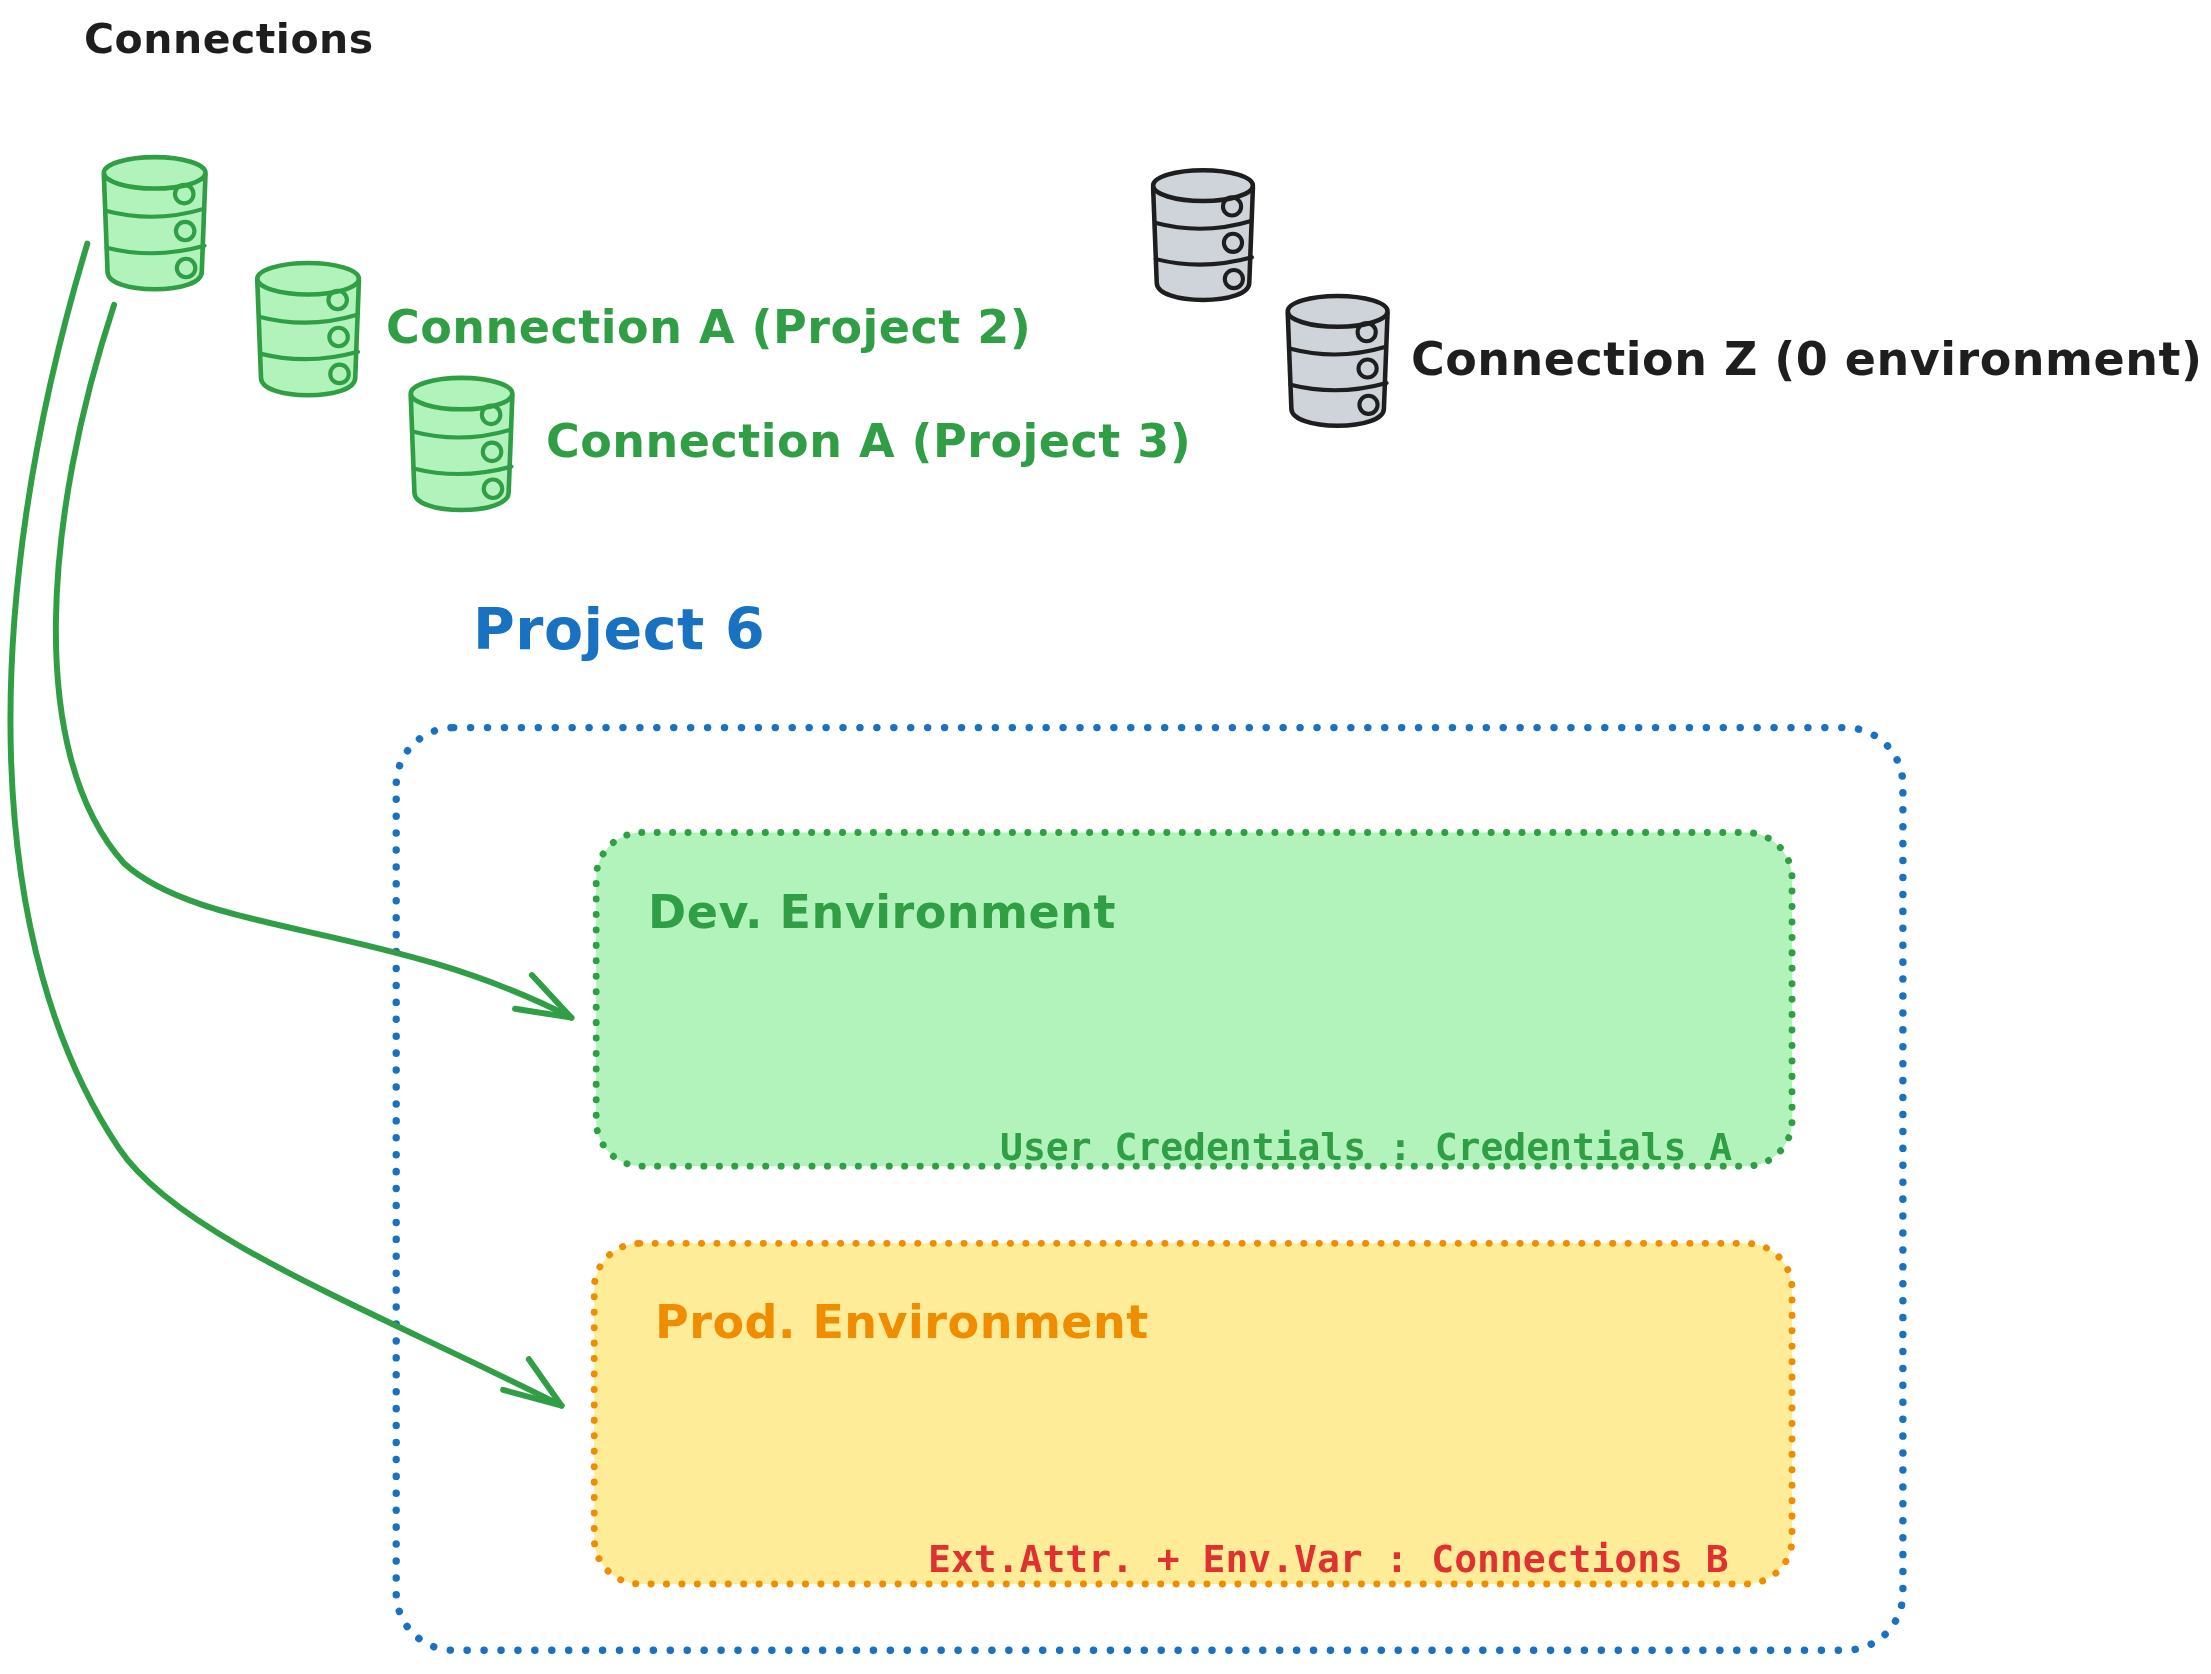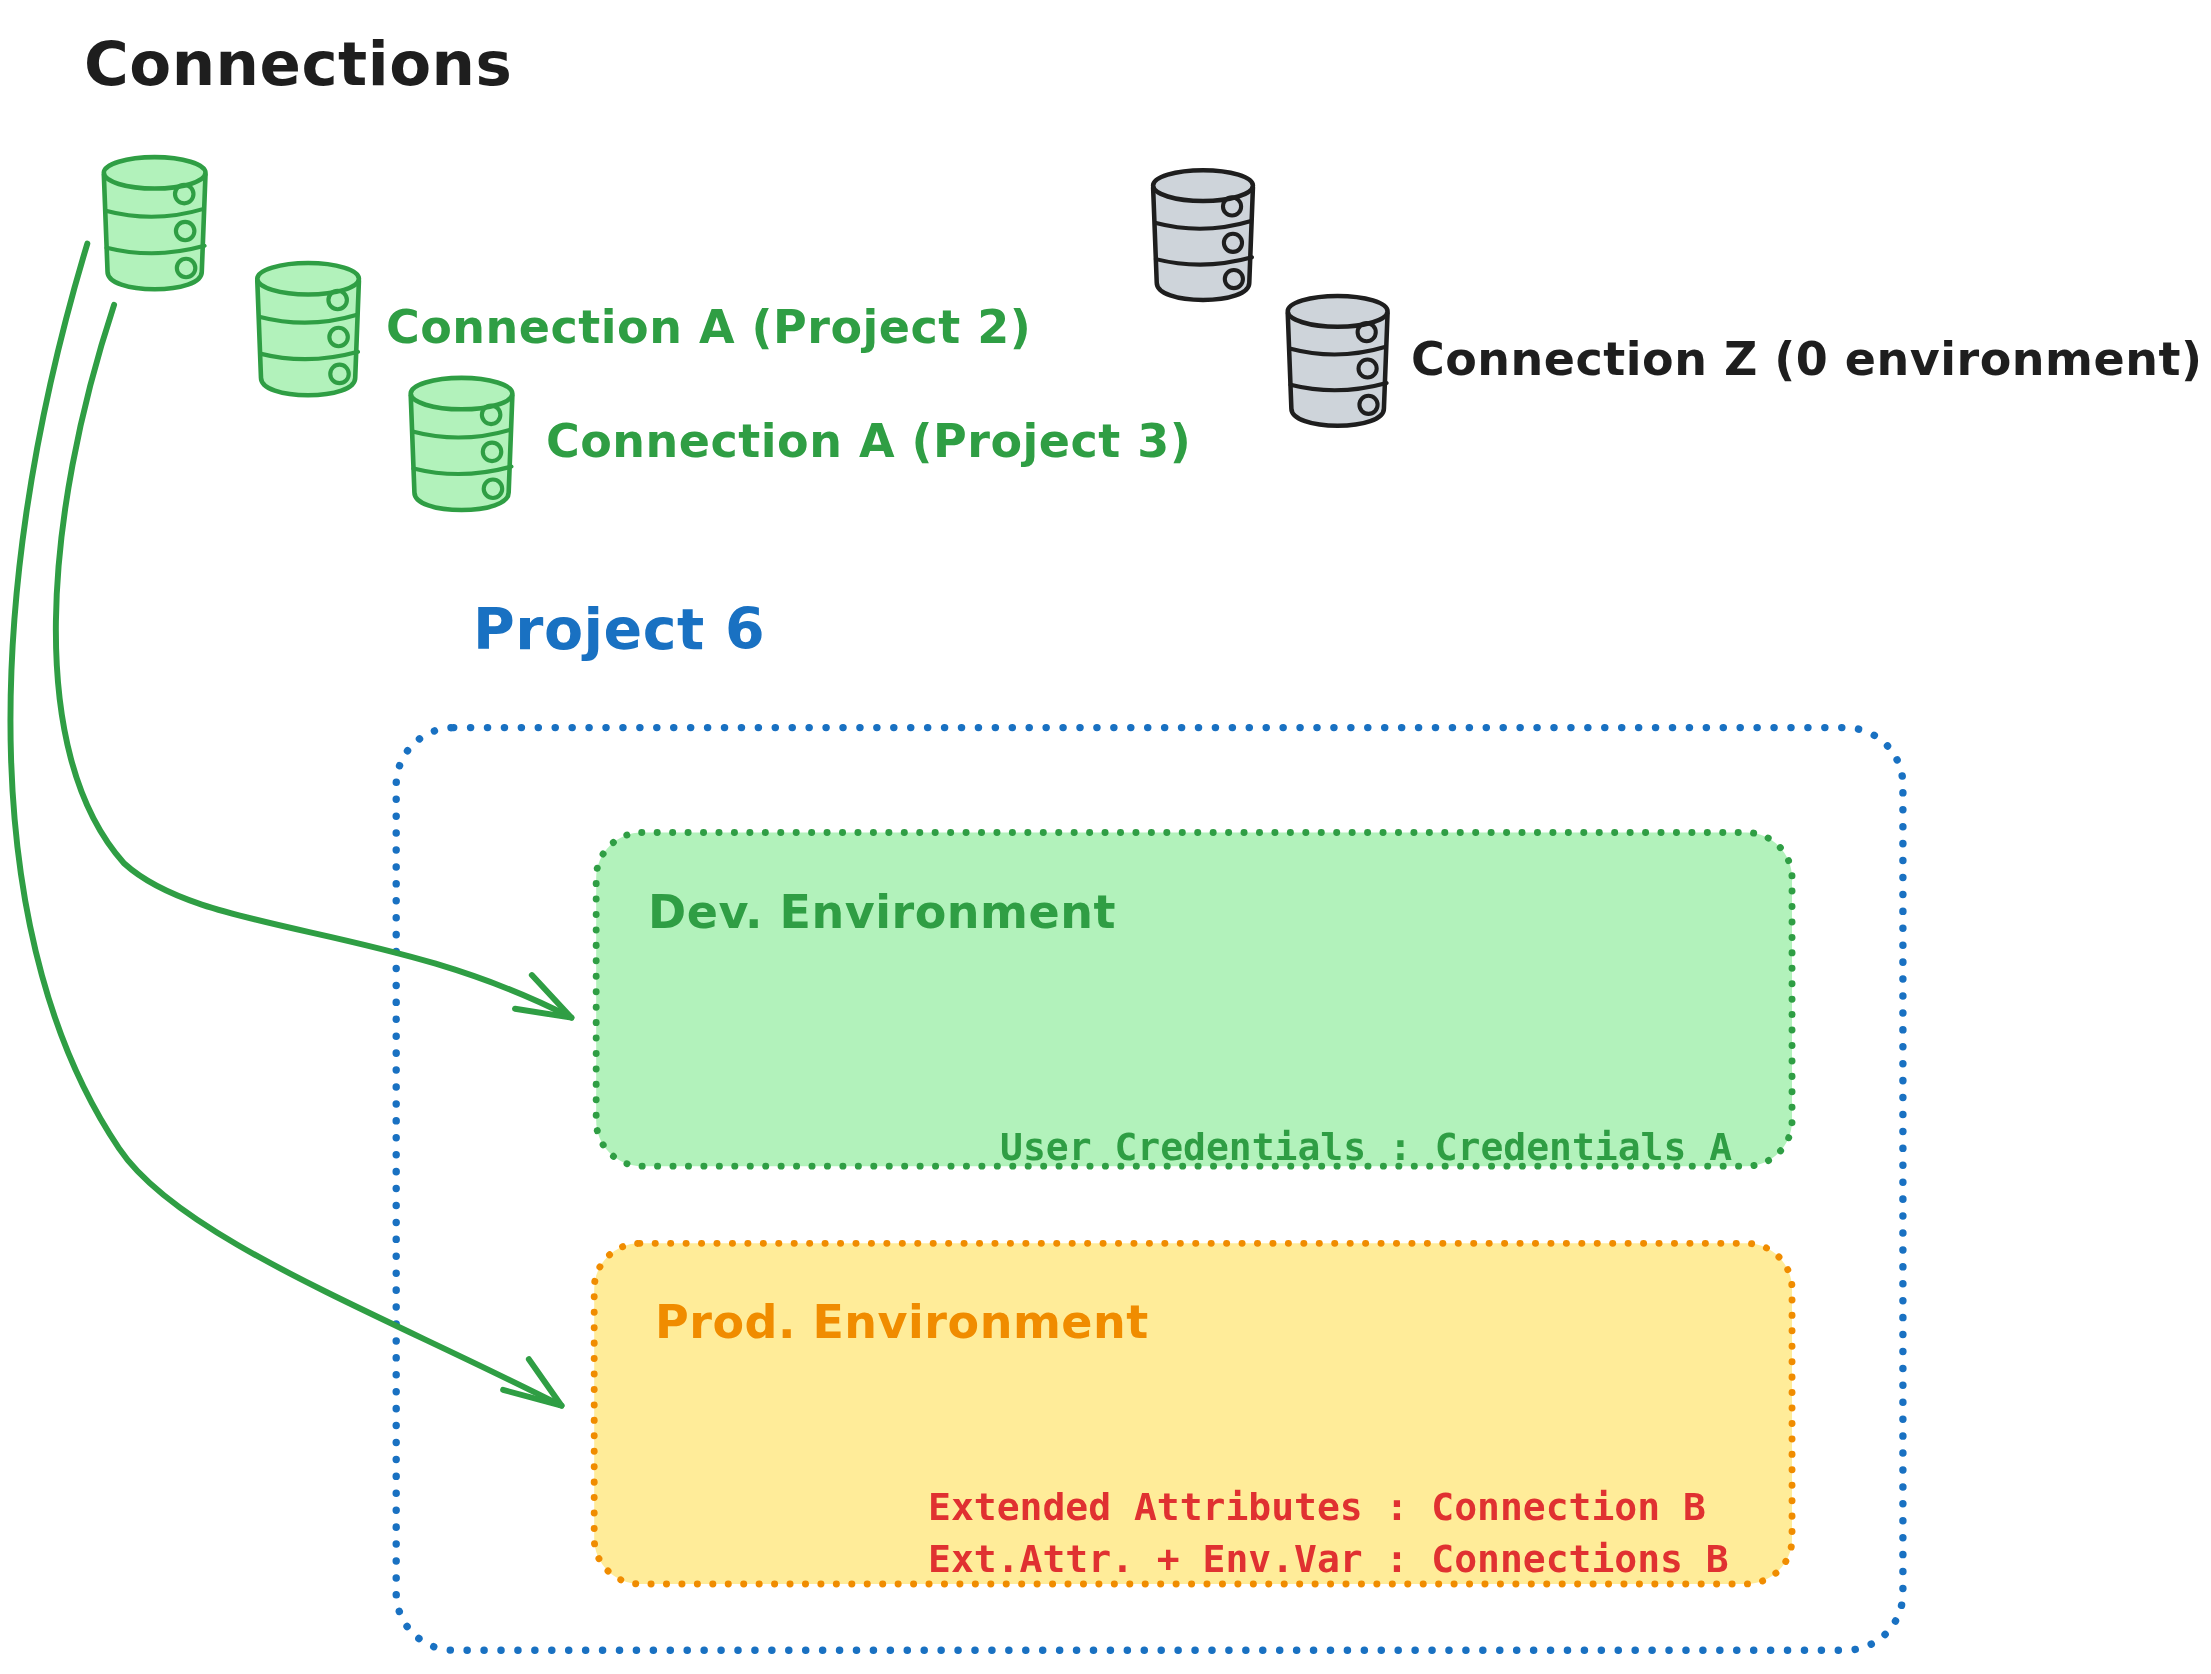--- a/index.html
+++ b/index.html
@@ -8,21 +8,21 @@
     width:2212px;height:1674px;
     background:#ffffff;
     overflow:hidden;
     font-family:"DejaVu Sans","Liberation Sans",sans-serif;
   }
   .layer{position:absolute;left:0;top:0;}
   .txt{position:absolute;white-space:nowrap;}
   .hand{font-weight:700;letter-spacing:0.5px;}
   .mono{font-family:"DejaVu Sans Mono","Liberation Mono",monospace;font-weight:700;margin-top:40px;}
 
-  .diagram-title{left:84px;top:28px;font-size:61px;color:#1e1e1e;text-align:right;}
+  .diagram-title{left:84px;top:15px;font-size:41px;color:#1e1e1e;text-align:right;}
 
   .conn-label{font-size:46px;color:#2f9e44;}
   .conn-a-1{left:230px;top:191px;}
   .conn-a-2{left:386px;top:300px;}
   .conn-a-3{left:546px;top:414px;}
 
   .gray-label{font-size:46px;color:#1e1e1e;}
   .conn-y{left:1280px;top:206px;}
   .conn-z{left:1411px;top:332px;}
 
@@ -85,17 +85,16 @@
   <div class="txt hand conn-label conn-a-3">Connection A (Project 3)</div>
 
   <div class="txt hand gray-label conn-z">Connection Z (0 environment)</div>
 
   <div class="txt hand project-title">Project 6</div>
 
   <div class="txt hand env-title dev-title">Dev. Environment</div>
   <div class="txt mono cred-line dev-cred">User Credentials : Credentials A</div>
 
   <div class="txt hand env-title prod-title">Prod. Environment</div>
-  <div class="txt mono cred-line prod-line1">Extended Attributes : Connection B</div>
   <div class="txt mono cred-line prod-line2">Ext.Attr. + Env.Var : Connections B</div>
 
 </div>
 
 
 </body></html>

